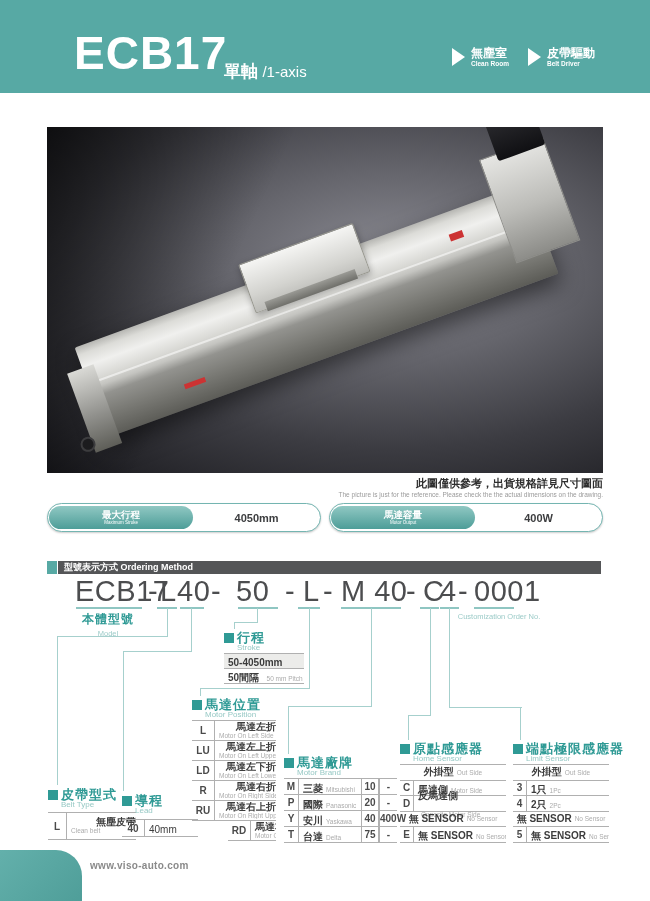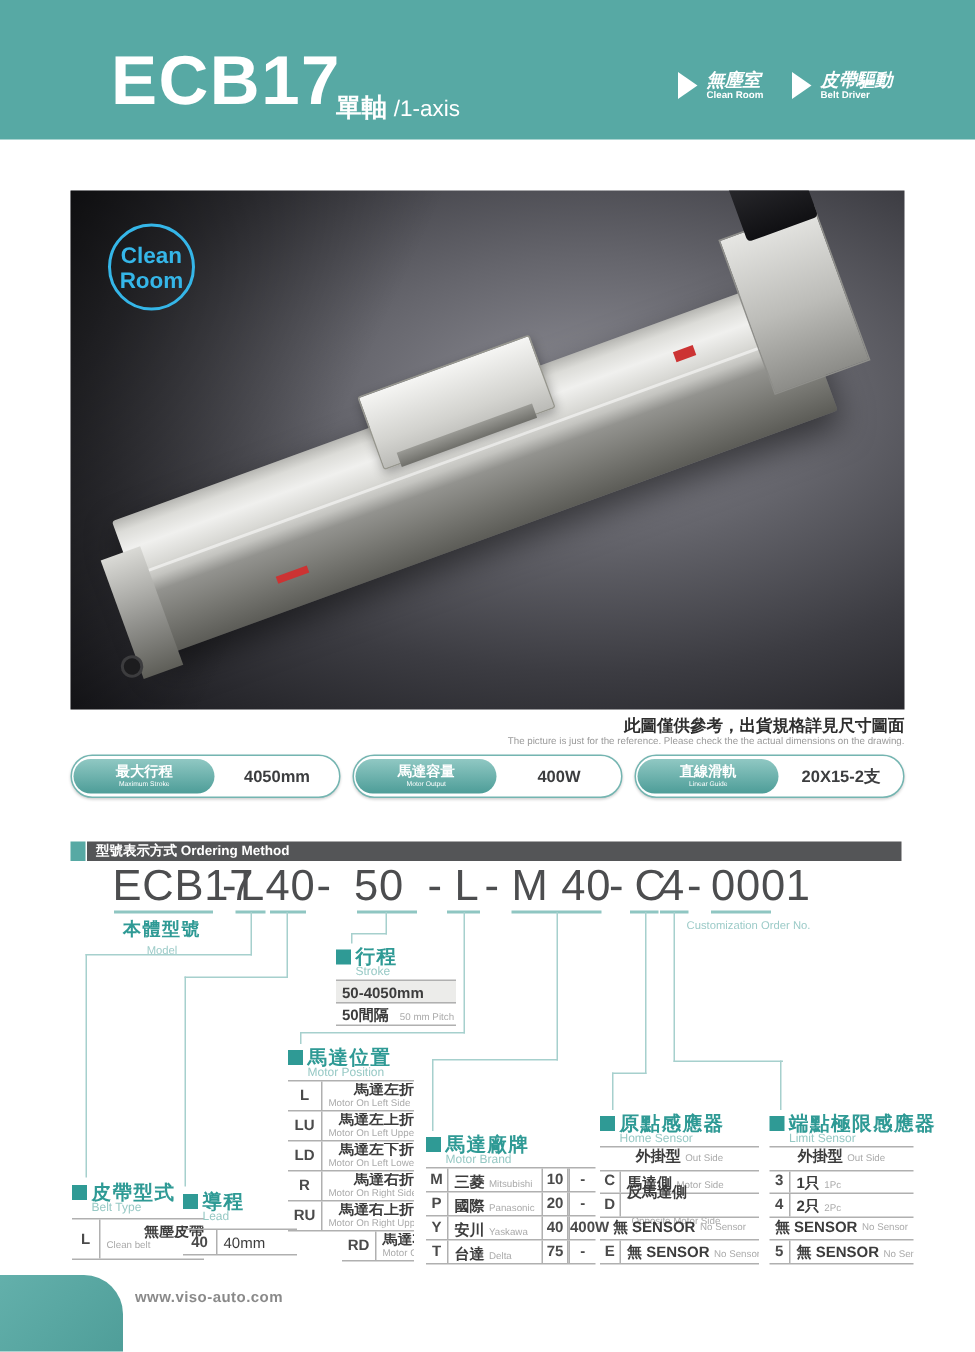--- a/index.html
+++ b/index.html
@@ -8,21 +8,21 @@
   .abs{position:absolute;}
 
   
   .header{left:0;top:0;width:650px;height:93px;background:#57a9a4;}
   .model-title{left:74px;top:26px;font-size:46px;font-weight:bold;color:#fff;letter-spacing:1px;}
   .model-sub{left:224px;top:60px;color:#fff;}
   .model-sub .cjk{font-size:17px;font-weight:bold;}
   .model-sub .en{font-size:15px;}
   .hbadge{display:flex;align-items:center;}
   .tri{width:0;height:0;border-left:13px solid #fff;border-top:9px solid transparent;border-bottom:9px solid transparent;margin-right:6px;}
-  .hbadge .txt .cjk{font-size:12px;font-weight:bold;color:#fff;line-height:13px;font-style:italic;}
+  .hbadge .txt .cjk{font-size:12px;font-weight:bold;color:#fff;line-height:13px;}
   .hbadge .txt .en{font-size:6.5px;font-weight:bold;color:#fff;line-height:7px;}
 
   
   .photo{left:47px;top:127px;width:556px;height:346px;overflow:hidden;
          background:radial-gradient(ellipse 95% 85% at 62% 40%, #8d8d95 0%, #65656c 32%, #3c3c42 62%, #141418 100%);}
   .photo-dark{left:0;top:0;width:556px;height:346px;background:linear-gradient(115deg, rgba(0,0,0,.65) 0%, rgba(0,0,0,0) 35%);}
   .act{left:-6px;top:36px;width:566px;height:260px;transform:rotate(-20deg);}
   .beam{left:30px;top:96px;width:480px;height:96px;border-radius:2px;
         background:linear-gradient(180deg,#b6b6b2 0%,#dcdcd8 9%,#f0f0ee 22%,#d8d8d4 38%,#c4c4c0 46%,#93938f 56%,#7a7a75 76%,#5c5c57 100%);
         box-shadow:0 10px 22px rgba(0,0,0,.5);}
@@ -113,50 +113,39 @@
     <div class="abs beam-line"></div>
     <div class="abs endcap"></div>
     <div class="abs knob"></div>
     <div class="abs carriage"></div>
     <div class="abs carriage-step"></div>
     <div class="abs motor-block"></div>
     <div class="abs motor"></div>
     <div class="abs redlabel" style="left:420px;top:118px;width:14px;height:7px;"></div>
     <div class="abs redlabel" style="left:120px;top:168px;width:22px;height:5px;"></div>
   </div>
-  <div class="abs cr-badge">
-    <div>Clean</div>
-    <div>Room</div>
-  </div>
 </div>
 
 <div class="abs disc1">此圖僅供參考，出貨規格詳見尺寸圖面</div>
 <div class="abs disc2">The picture is just for the reference. Please check the the actual dimensions on the drawing.</div>
 
 <div class="abs badges">
   <div class="badge">
     <div class="badge-left">
       <div class="bl-cjk">最大行程</div>
       <div class="bl-en">Maximum Stroke</div>
     </div>
     <div class="badge-val">4050mm</div>
   </div>
   <div class="badge">
     <div class="badge-left">
       <div class="bl-cjk">馬達容量</div>
       <div class="bl-en">Motor Output</div>
     </div>
     <div class="badge-val">400W</div>
-  </div>
-  <div class="badge">
-    <div class="badge-left">
-      <div class="bl-cjk">直線滑軌</div>
-      <div class="bl-en">Linear Guide</div>
-    </div>
-    <div class="badge-val">20X15-2支</div>
   </div>
 </div>
 
 <div class="abs sq-accent"></div>
 <div class="abs bar">型號表示方式 Ordering Method</div>
 
 <span class="code" style="left:75px;">ECB17</span>
 <span class="code" style="left:148px;">-</span>
 <span class="code" style="left:160px;">L</span>
 <span class="code" style="left:177px;">40</span>

